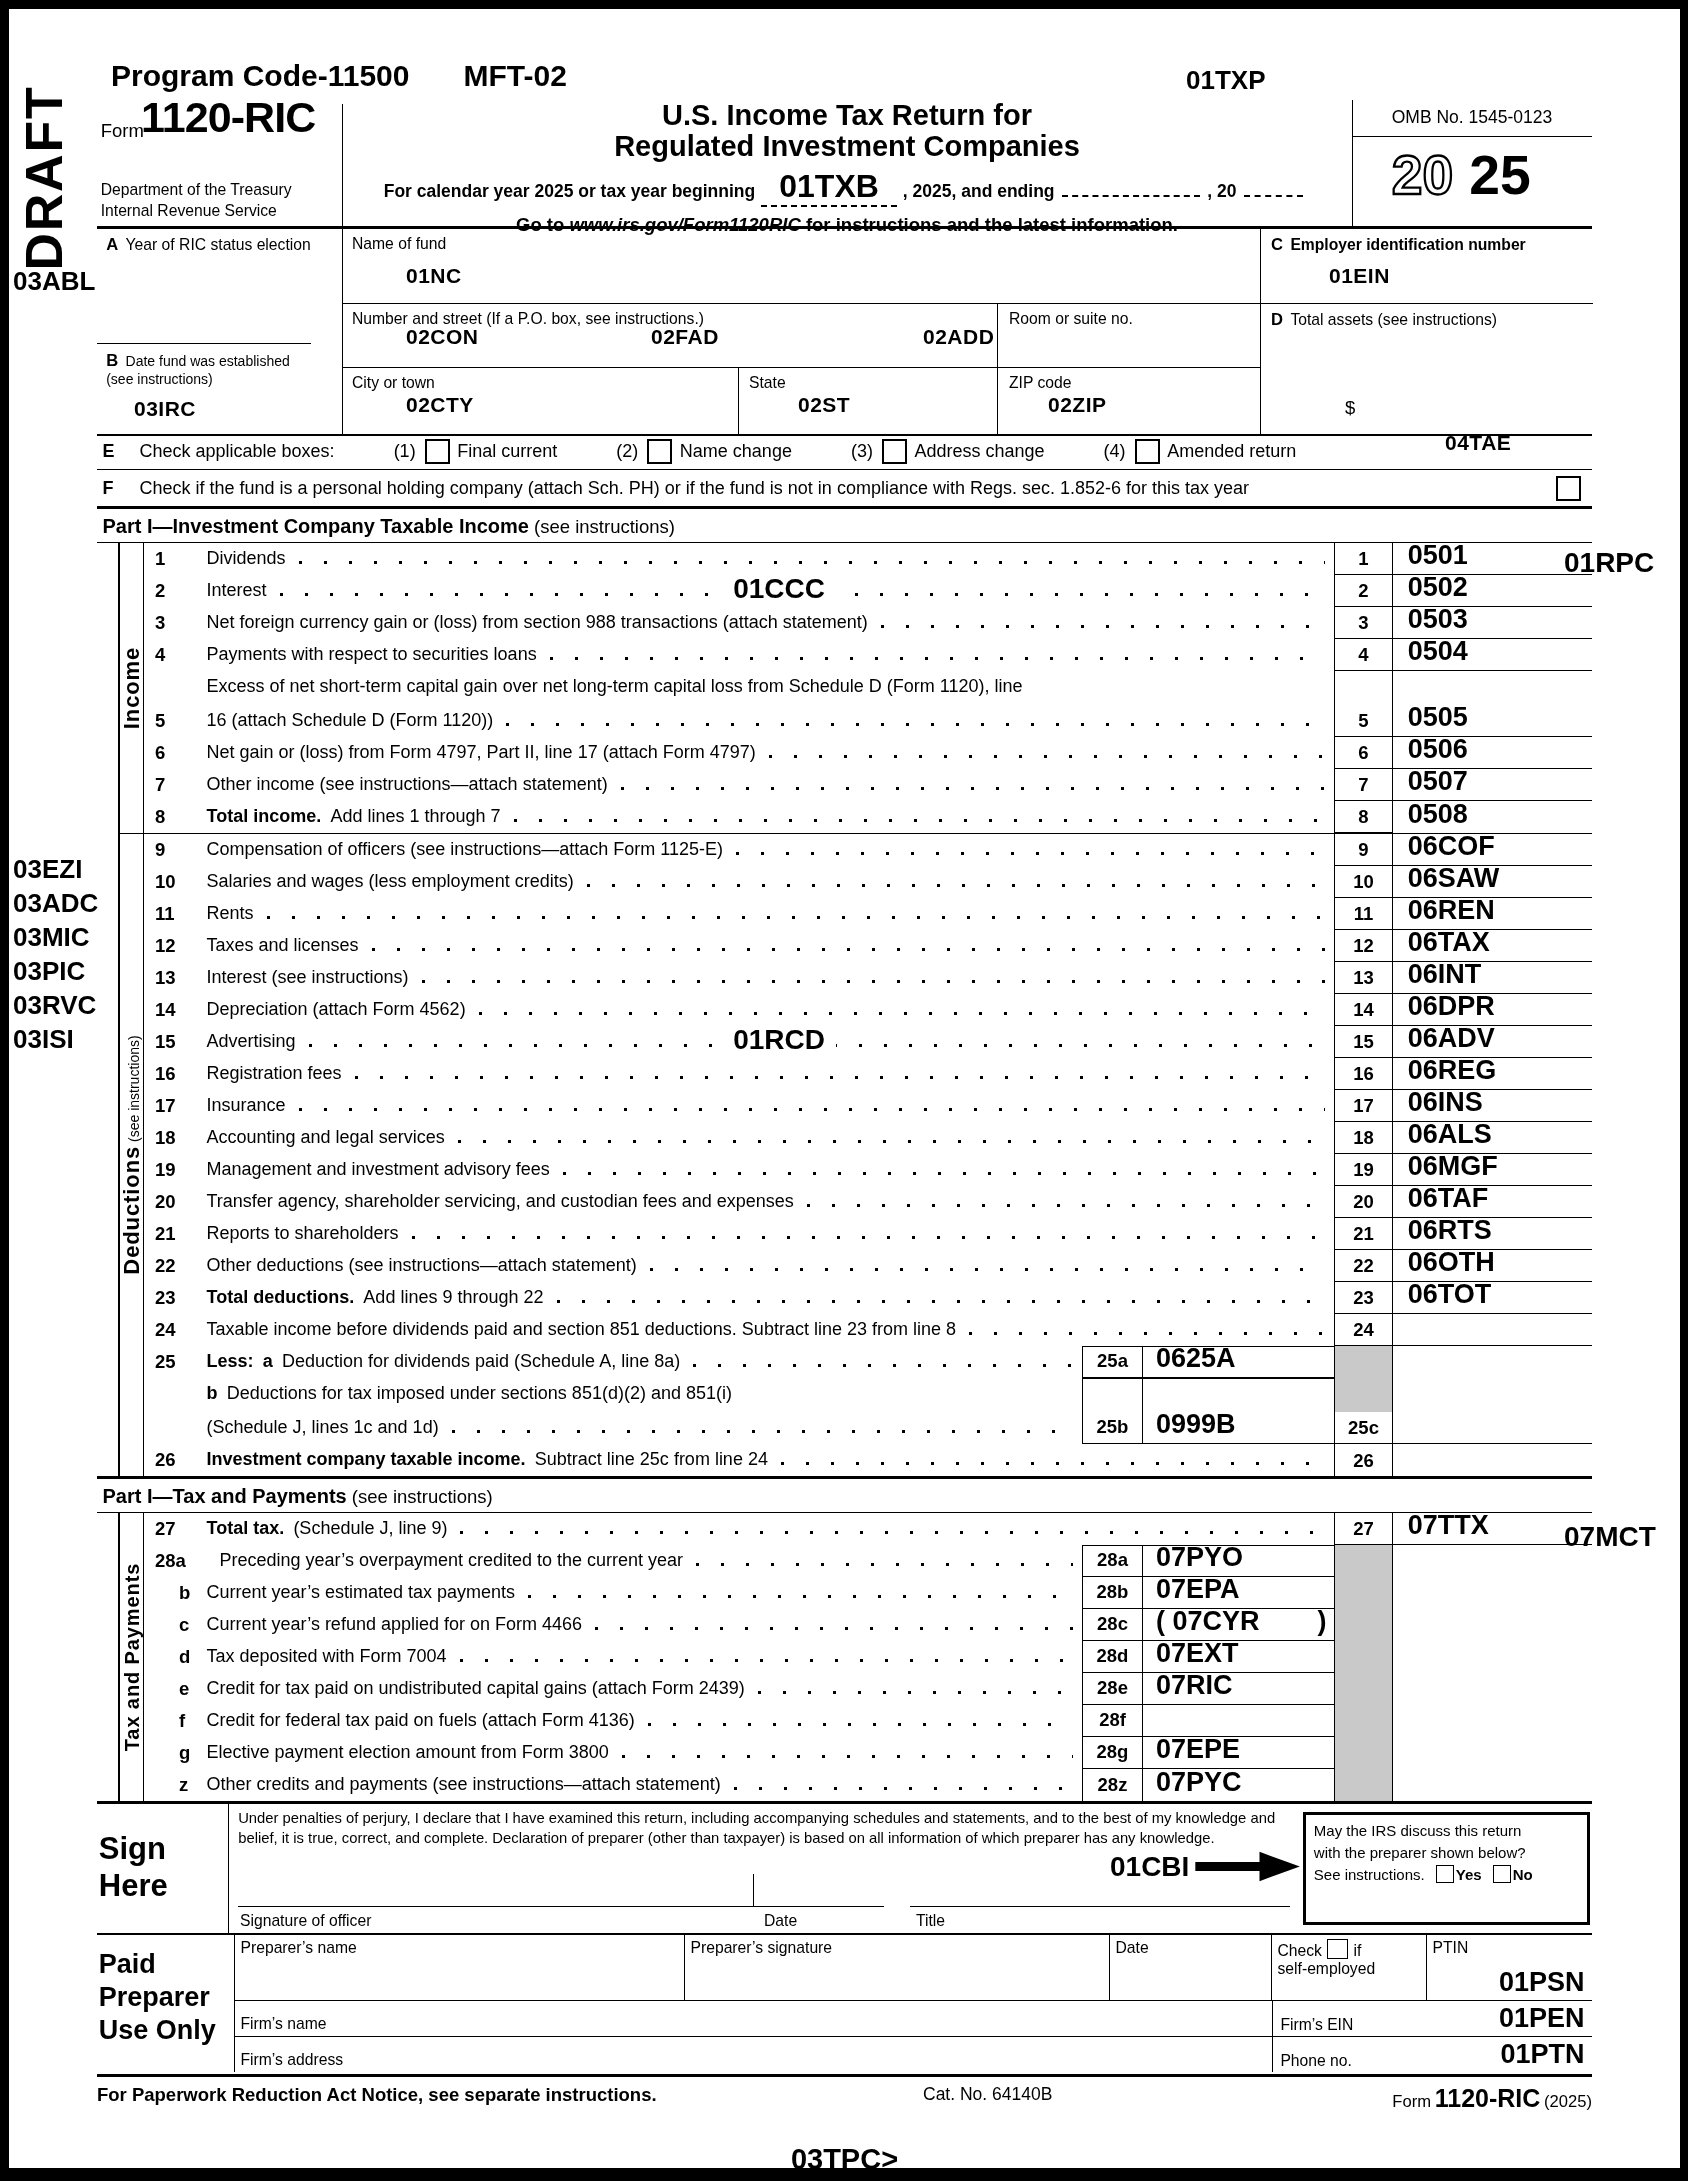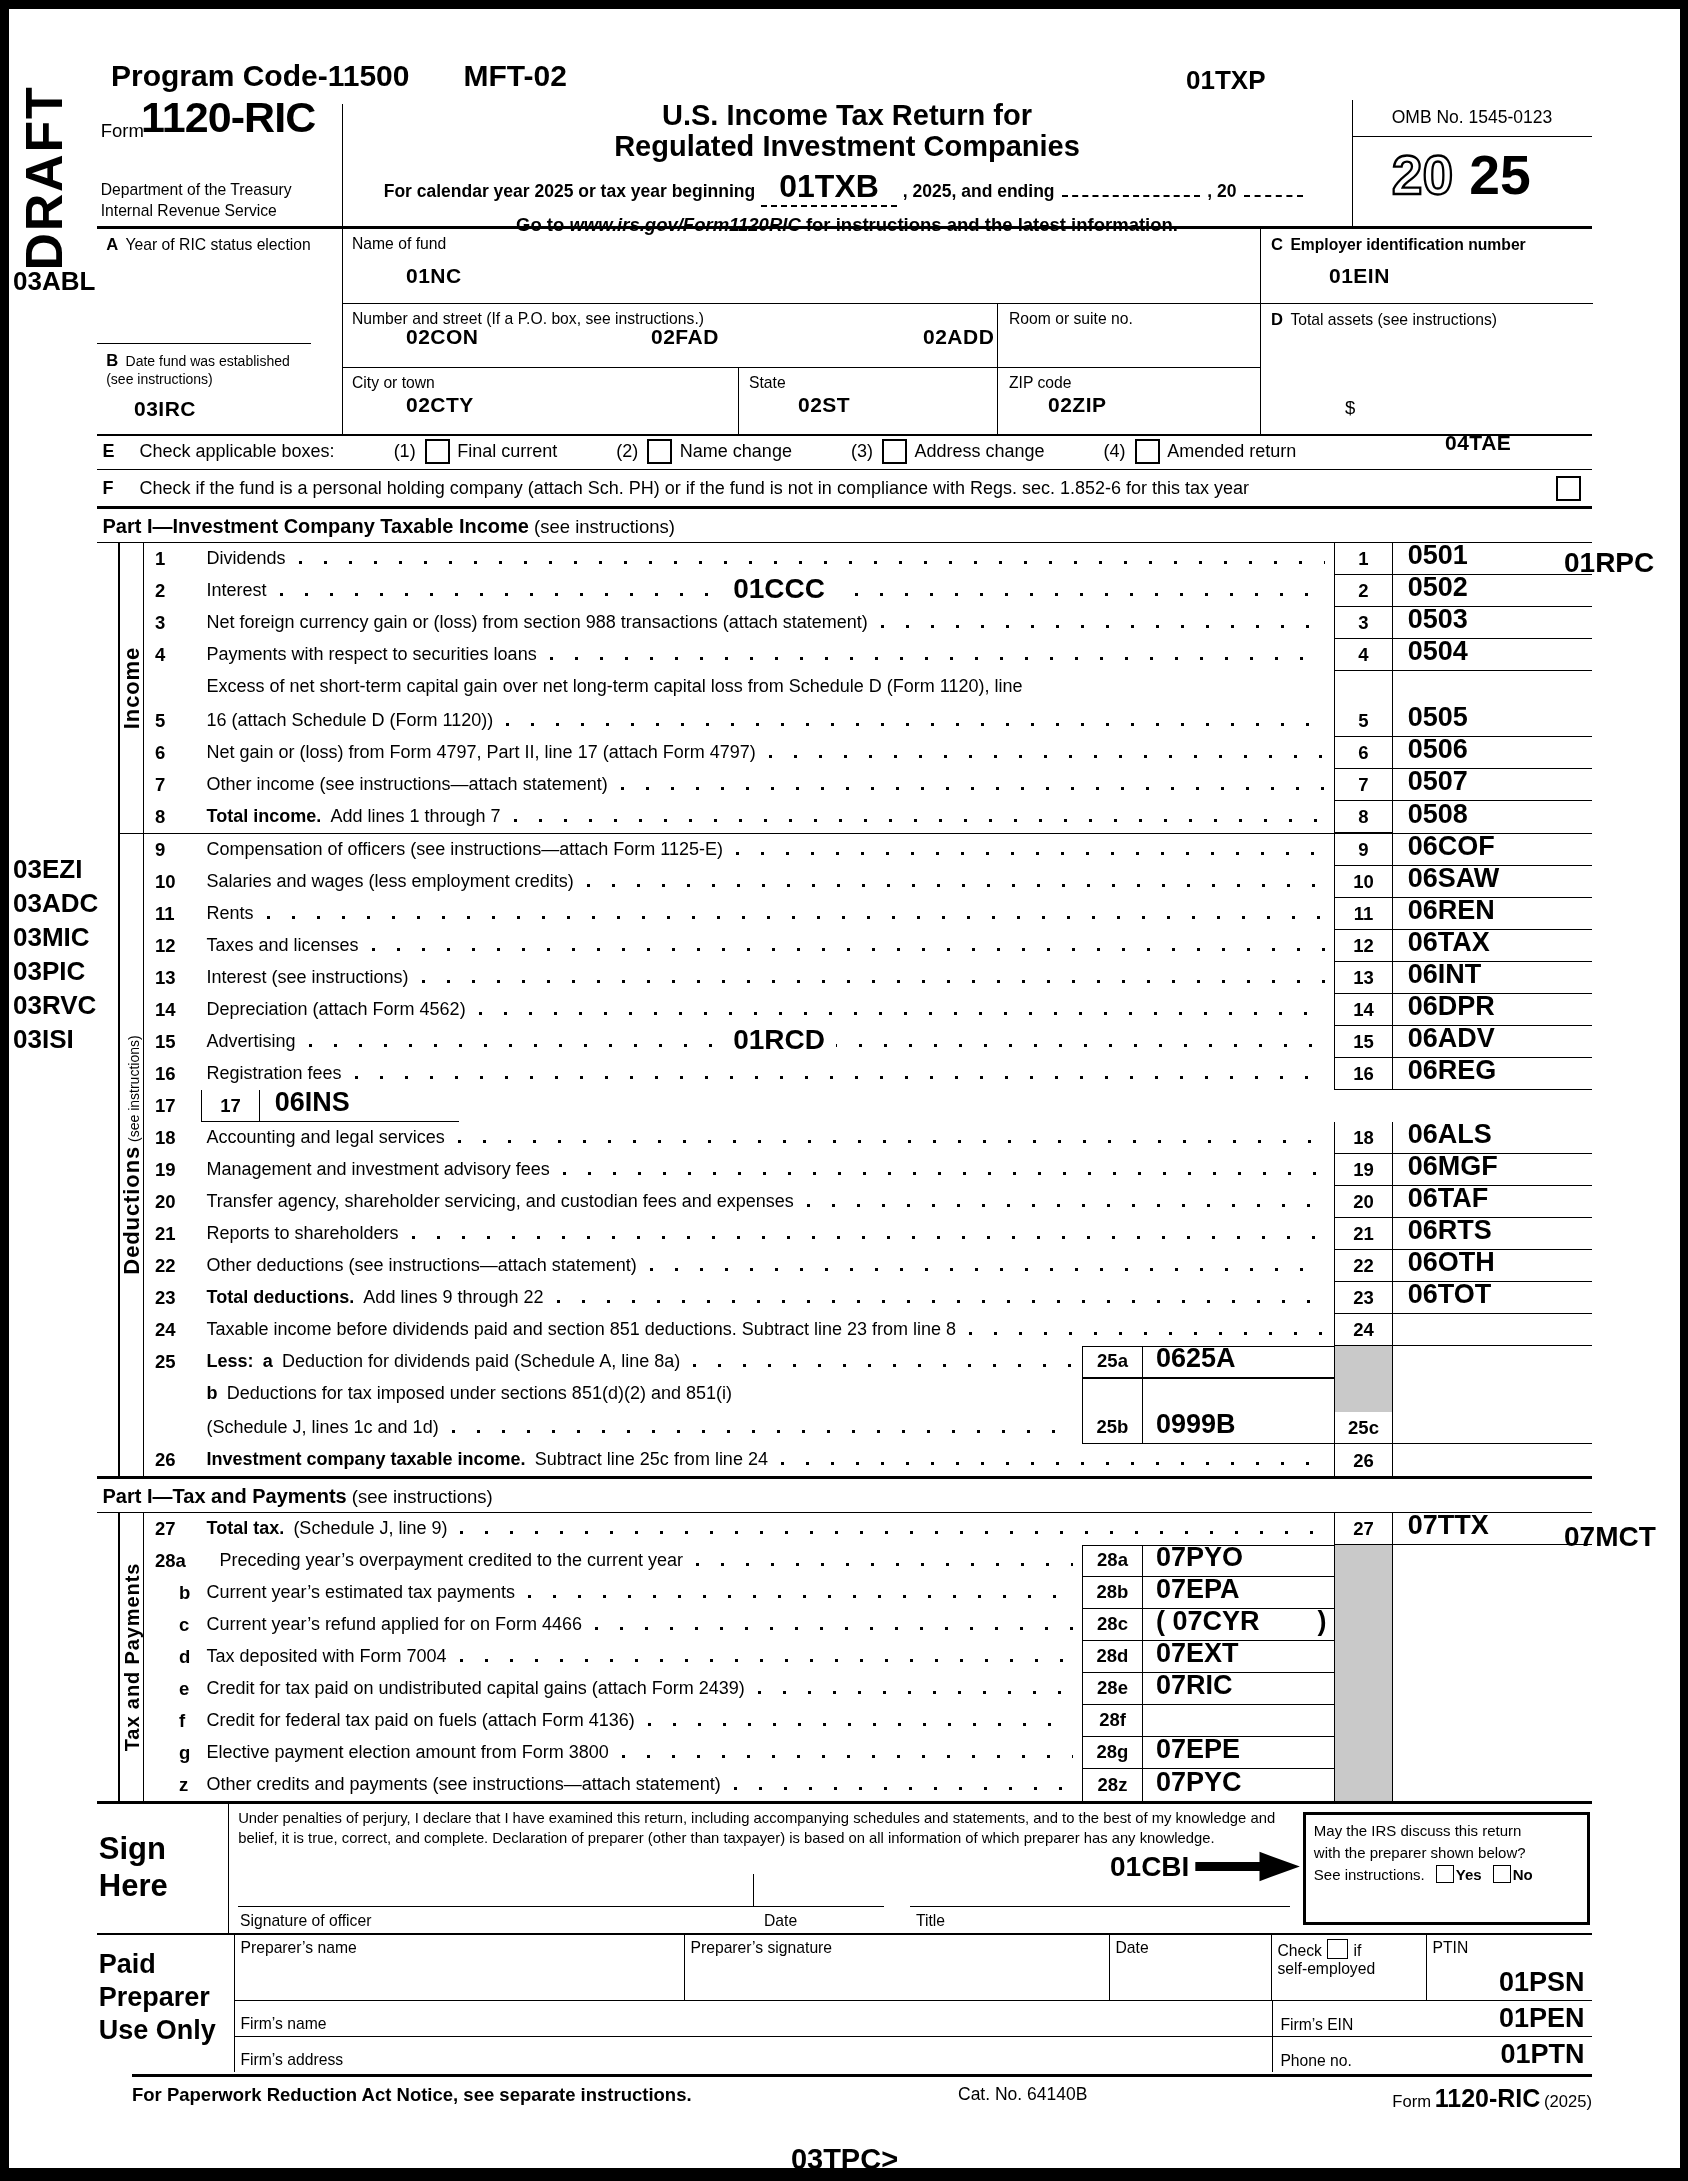--- a/index.html
+++ b/index.html
@@ -89,21 +89,21 @@
   .pright { flex:1; display:flex; flex-direction:column; }
   .prow1 { height:65px; border-bottom:1.8px solid #000; display:flex; }
   .prow { height:35px; border-bottom:1.8px solid #000; display:flex; }
   .prow:last-child { border-bottom:none; }
   .pc { border-right:1.8px solid #000; padding:3.7px 5.5px; font-size:15.7px; box-sizing:border-box; position:relative; }
   .pc:last-child { border-right:none; }
   .pc .pv { position:absolute; right:7.4px; bottom:1.8px; font-size:27px; font-weight:bold; }
   .pc-flex { display:flex; align-items:flex-end; justify-content:space-between; padding:3.7px 7.4px 1.8px 7.4px; font-size:15.7px; box-sizing:border-box; }
   .pv2 { font-size:27px; font-weight:bold; }
   .cb-p { width:18.5px; height:18.5px; border:1.8px solid #000; display:inline-block; vertical-align:-3.7px; margin:0 5.5px; }
-  .footrow { border-top:3.7px solid #000; margin-top:1.8px; padding-top:7.4px; position:relative; height:35px; font-size:18.5px;margin-left:35px; }
+  .footrow { border-top:3.7px solid #000; margin-top:1.8px; padding-top:7.4px; position:relative; height:35px; font-size:18.5px; }
   .foot-left { position:absolute; left:0; font-weight:bold; }
   .foot-cat { position:absolute; left:826px; font-size:17.5px; }
   .foot-right { position:absolute; right:0; display:flex; align-items:baseline; gap:3.7px; font-size:16.6px; }
   .foot-right .fn { font-size:25px; font-weight:bold; }
   .tpc { text-align:center; margin-top:24px; font-size:29px; font-weight:bold; }
   
   .mcode { position:absolute; font-weight:bold; font-size:26px; }
 </style>
 </head>
 <body>
@@ -395,20 +395,24 @@
         <div class="ln">16</div>
         <div class="desc">
             <span class="t">Registration fees</span>
             <span class="lead"></span>
           </div>
         <div class="rn">16</div>
         <div class="amt">06REG</div>
       </div>
       <div class="r">
         <div class="ln">17</div>
+        <div class="desc">
+            <span class="t">Insurance</span>
+            <span class="lead"></span>
+          </div>
         <div class="rn">17</div>
         <div class="amt">06INS</div>
       </div>
       <div class="r">
         <div class="ln">18</div>
         <div class="desc">
             <span class="t">Accounting and legal services</span>
             <span class="lead"></span>
           </div>
         <div class="rn">18</div>

